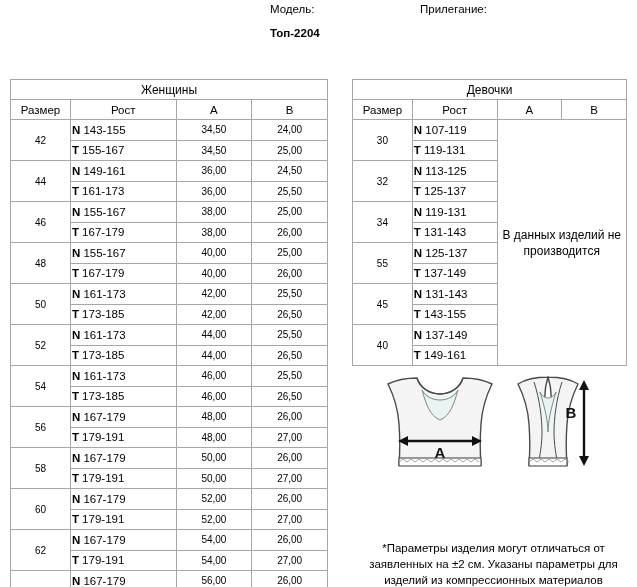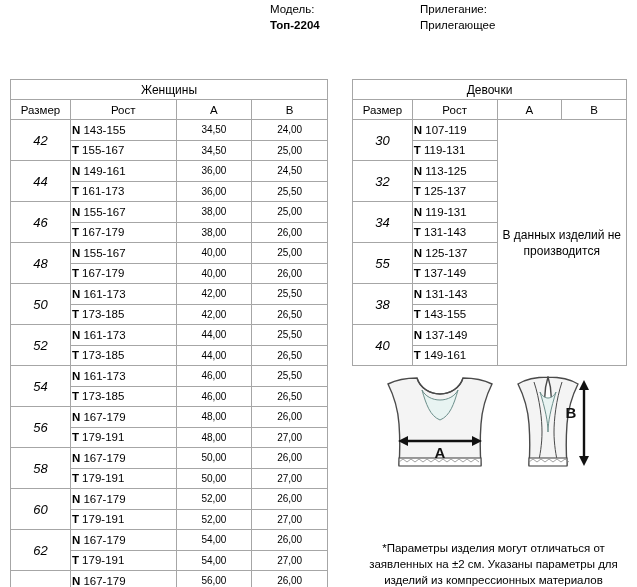--- a/index.html
+++ b/index.html
@@ -28,21 +28,21 @@
     height: 36px;
   }
   .hdr-col {
     position: absolute;
     font-size: 11.5px;
     line-height: 16px;
   }
   .hdr-model { left: 270px; top: 1px; width: 110px; }
   .hdr-fit { left: 420px; top: 1px; width: 200px; }
   .hdr-label { font-weight: normal; }
-  .hdr-value { font-weight: bold; }
+  .hdr-value { font-weight: bold; margin-top: 8px; }
   .hdr-value.normal { font-weight: normal; }
 
   
   table {
     border-collapse: collapse;
     font-size: 11.5px;
     margin-top: 40px;
   }
   table td, table th {
     border: 1px solid #a6a6a6;
@@ -69,22 +69,21 @@
     height: 20px;
     font-size: 12px;
   }
   .head-row td {
     height: 20px;
     font-size: 11.5px;
     text-align: center;
   }
 
   .size-cell {
-    font-size: 13px;
-    font-style: italic;
+    font-size: 10px;
   }
   .growth-cell {
     text-align: left;
     padding-left: 1px;
     font-size: 11.5px;
     white-space: nowrap;
   }
   .growth-cell b {
     font-weight: bold;
   }
@@ -136,21 +135,20 @@
 
 <div class="page">
 
   <div class="header">
     <div class="hdr-col hdr-model">
       <div class="hdr-label">Модель:</div>
       <div class="hdr-value">Топ-2204</div>
     </div>
     <div class="hdr-col hdr-fit">
       <div class="hdr-label">Прилегание:</div>
-      <div class="hdr-value normal">Прилегающее</div>
     </div>
   </div>
 
   <table class="tbl-women">
     <tbody>
         <tr class="title-row">
       <td colspan="4">Женщины</td>
     </tr>
     <tr class="head-row">
       <td class="w-size">Размер</td>
@@ -344,21 +342,21 @@
 
     <tr class="row-h">
       <td class="size-cell" rowspan="2">55</td>
       <td class="growth-cell"><b>N</b> <span>125-137</span></td>
     </tr>
     <tr class="row-h">
       <td class="growth-cell"><b>T</b> <span>137-149</span></td>
     </tr>
 
     <tr class="row-h">
-      <td class="size-cell" rowspan="2">38</td>
+      <td class="size-cell" rowspan="2">45</td>
       <td class="growth-cell"><b>N</b> <span>131-143</span></td>
     </tr>
     <tr class="row-h">
       <td class="growth-cell"><b>T</b> <span>143-155</span></td>
     </tr>
 
     <tr class="row-h">
       <td class="size-cell" rowspan="2">40</td>
       <td class="growth-cell"><b>N</b> <span>137-149</span></td>
     </tr>

